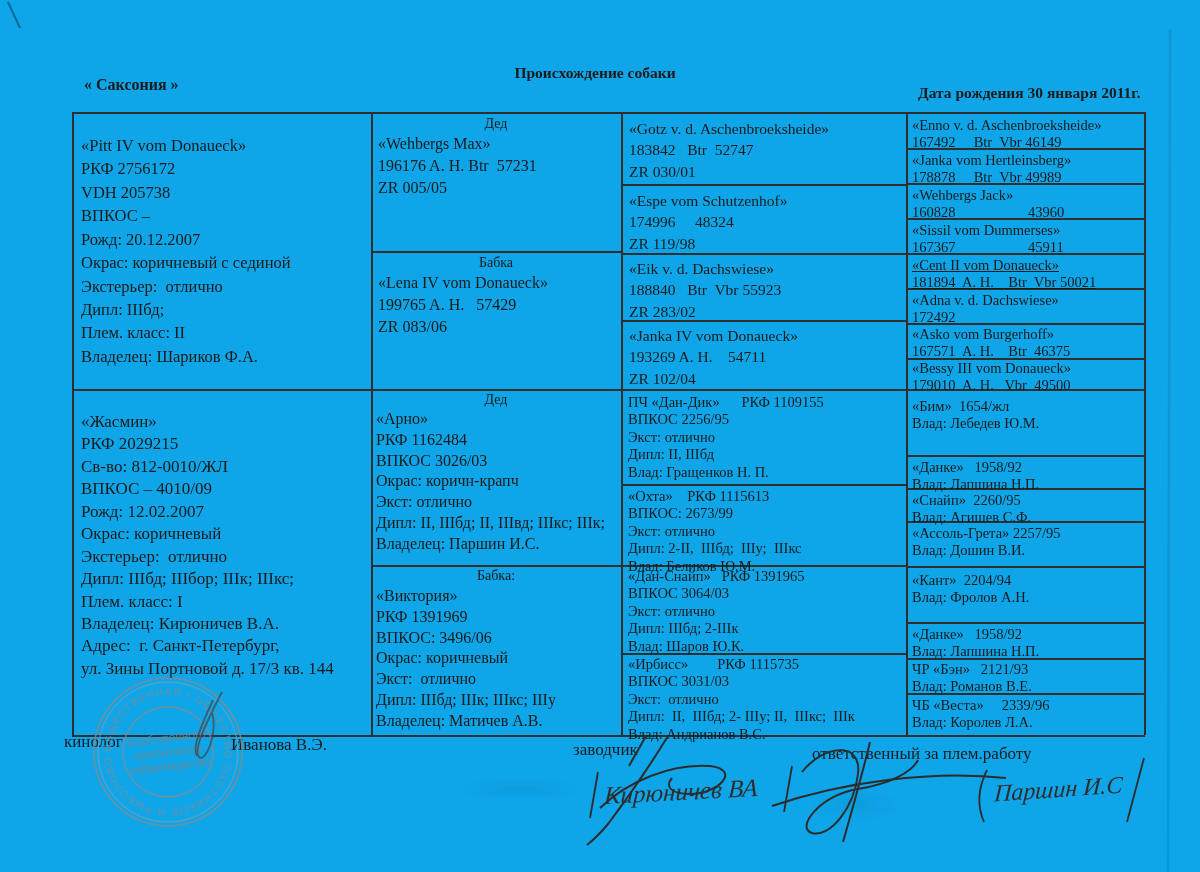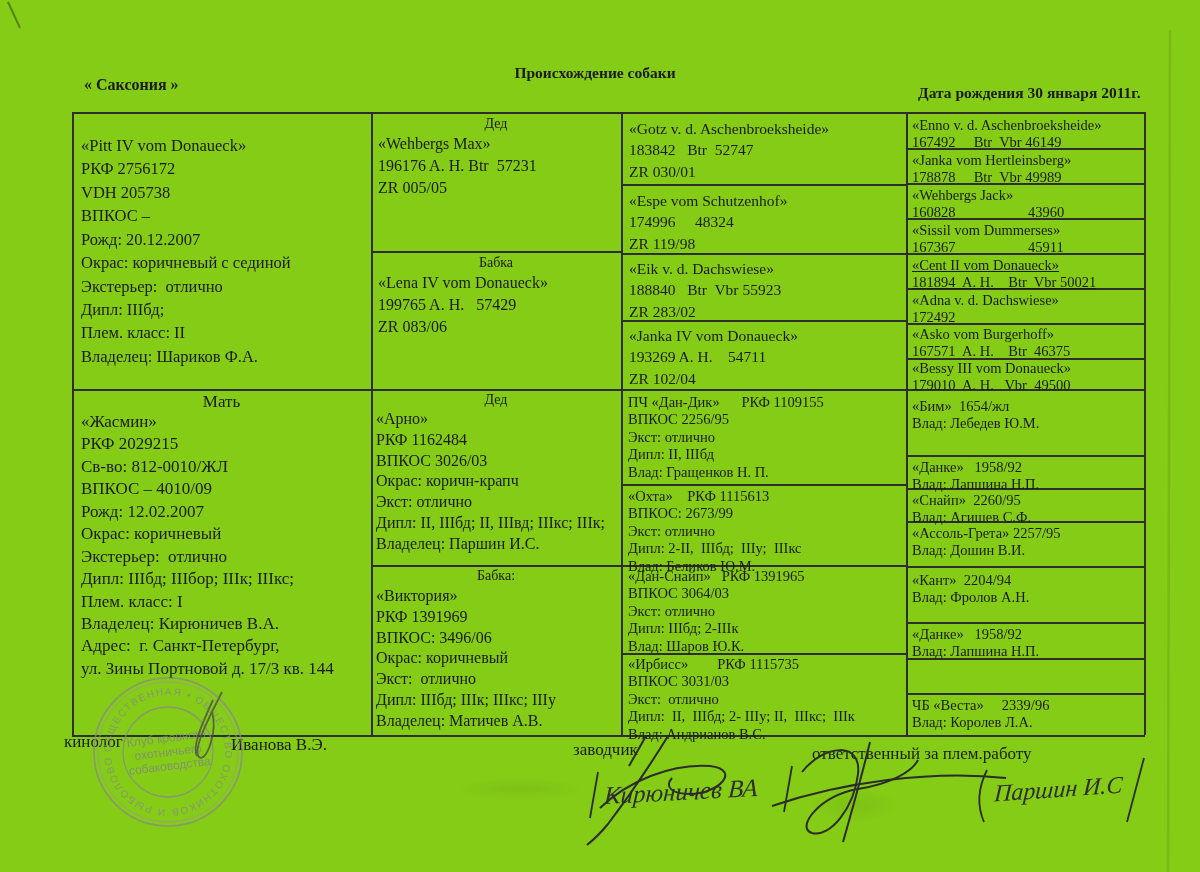--- a/index.html
+++ b/index.html
@@ -1,18 +1,18 @@
 <!DOCTYPE html>
 <html><head>
 <meta charset="utf-8">
 <style>
   html,body{margin:0;padding:0;}
   .page{
     position:relative;width:1200px;height:872px;overflow:hidden;
-    background:#84cc16;
+    background:#0ea5e9;
     font-family:"Liberation Serif","DejaVu Serif",serif;
     color:#1b1b1b;
   }
   .abs{position:absolute;}
   .txt{white-space:pre-wrap;line-height:1.35;}
   .b{font-weight:bold;}
   .center{text-align:center;}
   .hl{position:absolute;height:1.5px;background:#2e2e2e;}
   .vl{position:absolute;width:1.5px;background:#2e2e2e;}
   .cell-label{font-size:14px;text-align:center;}
@@ -119,21 +119,20 @@
 167367                    45911</div>
   <div class="abs txt gen4" style="left:912px;top:257px;width:228px;text-decoration:underline;">«Cent II vom Donaueck»
 181894  A. H.    Btr  Vbr 50021</div>
   <div class="abs txt gen4" style="left:912px;top:292px;width:228px;">«Adna v. d. Dachswiese»
 172492</div>
   <div class="abs txt gen4" style="left:912px;top:326px;width:228px;">«Asko vom Burgerhoff»
 167571  A. H.    Btr  46375</div>
   <div class="abs txt gen4" style="left:912px;top:360px;width:228px;">«Bessy III vom Donaueck»
 179010  A. H.   Vbr  49500</div>
 
-  <div class="abs center" style="left:72px;top:392px;width:299px;font-size:17px;">Мать</div>
   <div class="abs txt col1m" style="left:81px;top:411px;width:288px;">«Жасмин»
 РКФ 2029215
 Св-во: 812-0010/ЖЛ
 ВПКОС – 4010/09
 Рожд: 12.02.2007
 Окрас: коричневый
 Экстерьер:  отлично
 Дипл: IIIбд; IIIбор; IIIк; IIIкс;
 Плем. класс: I
 Владелец: Кирюничев В.А.
@@ -183,20 +182,22 @@
   <div class="abs txt gen4" style="left:912px;top:459px;width:228px;">«Данке»   1958/92
 Влад: Лапшина Н.П.</div>
   <div class="abs txt gen4" style="left:912px;top:492px;width:228px;">«Снайп»  2260/95
 Влад: Агишев С.Ф.</div>
   <div class="abs txt gen4" style="left:912px;top:525px;width:228px;">«Ассоль-Грета» 2257/95
 Влад: Дошин В.И.</div>
   <div class="abs txt gen4" style="left:912px;top:572px;width:228px;">«Кант»  2204/94
 Влад: Фролов А.Н.</div>
   <div class="abs txt gen4" style="left:912px;top:626px;width:228px;">«Данке»   1958/92
 Влад: Лапшина Н.П.</div>
+  <div class="abs txt gen4" style="left:912px;top:661px;width:228px;">ЧР «Бэн»   2121/93
+Влад: Романов В.Е.</div>
   <div class="abs txt gen4" style="left:912px;top:697px;width:228px;">ЧБ «Веста»     2339/96
 Влад: Королев Л.А.</div>
 
   <div class="abs" style="left:64px;top:732px;font-size:17px;">кинолог</div>
   <div class="abs" style="left:231px;top:735px;font-size:17px;">Иванова В.Э.</div>
   <div class="abs" style="left:573px;top:740px;font-size:17px;">заводчик</div>
   <div class="abs" style="left:812px;top:744px;font-size:17px;">ответственный за плем.работу</div>
 
   <div class="abs hand" style="left:604px;top:778px;font-size:25px;transform:rotate(-3deg) skewX(-6deg);">Кирюничев ВА</div>
   <div class="abs hand" style="left:994px;top:776px;font-size:24px;transform:rotate(-4deg) skewX(-8deg);">Паршин И.С</div>

